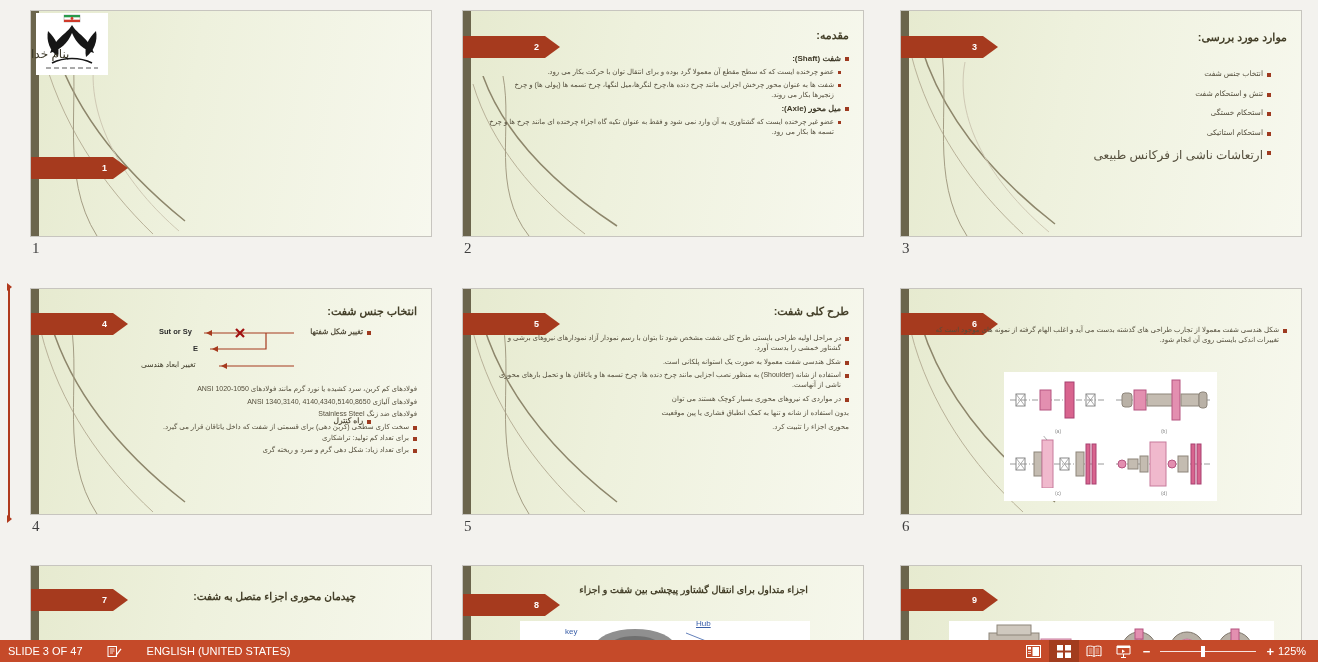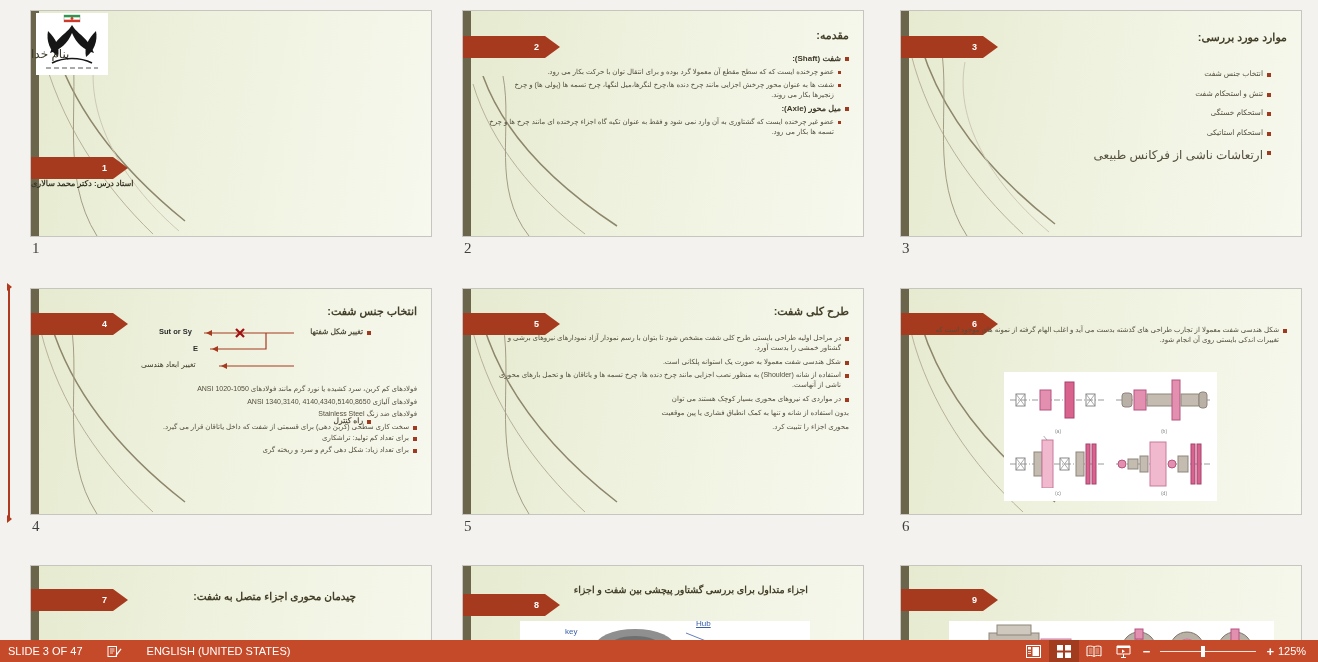--- a/index.html
+++ b/index.html
@@ -80,21 +80,20 @@
     <path d="M36 12 C30 22 20 24 14 40 C24 37 32 30 36 20 C40 30 48 37 58 40 C52 24 42 22 36 12 Z" fill="#161616"></path>
     <path d="M12 18 C20 26 24 34 22 44 C14 38 10 28 12 18 Z" fill="#161616"></path>
     <path d="M60 18 C52 26 48 34 50 44 C58 38 62 28 60 18 Z" fill="#161616"></path>
     <path d="M16 50 C28 44 44 44 56 50" stroke="#161616" stroke-width="1.6" fill="none"></path>
     <path d="M10 55 h52" stroke="#555" stroke-width="1" stroke-dasharray="5 3"></path>
   </svg>
   <div class="badge" style="top:146px;">
       <span>1</span>
     </div>
   <div class="center-txt" style="top:36px;font-size:12px;">بنام خدا</div>
-  <div class="center-txt" style="top:168px;font-size:8px;font-weight:700;">استاد درس: دکتر محمد سالاری</div>
 </div>
 <div class="pgnum" style="left:32px;top:240px;">1</div>
 
 <div class="slide" style="left:462px;top:10px;">
   <div class="stripe"></div>
   <svg class="curves" width="150" height="160" viewBox="0 0 150 160">
     <path d="M14 0 C 34 55, 80 105, 148 150" stroke="#8d866b" fill="none" stroke-width="1.5"></path>
     <path d="M4 8 C 22 68, 66 120, 116 158" stroke="#b9b299" fill="none" stroke-width="1"></path>
     <path d="M34 0 C 44 52, 22 112, 60 160" stroke="#a49d84" fill="none" stroke-width="1"></path>
   </svg>
@@ -330,21 +329,21 @@
       <span>7</span>
     </div>
   <div class="s-title" style="top:24px;right:75px;font-size:10.5px;">چیدمان محوری اجزاء متصل به شفت:</div>
 </div>
 
 <div class="slide" style="left:462px;top:565px;">
   <div class="stripe"></div>
   <div class="badge" style="top:28px;">
       <span>8</span>
     </div>
-  <div class="s-title" style="top:18px;right:55px;font-size:9.5px;">اجزاء متداول برای بررسی گشتاور پیچشی بین شفت و اجزاء</div>
+  <div class="s-title" style="top:18px;right:55px;font-size:9.5px;">اجزاء متداول برای انتقال گشتاور پیچشی بین شفت و اجزاء</div>
   <div class="s-title" style="top:36px;right:55px;font-size:9.5px;margin-top:35px;">نصب شده روی آن:</div>
   <div class="imgbox" style="left:57px;top:55px;width:290px;height:170px;">
     <span style="position:absolute;left:17px;top:6px;font-size:8px;color:#3a5fa8;padding-left:28px;">key</span>
     <span style="position:absolute;left:176px;top:-2px;font-size:8px;color:#3a5fa8;text-decoration:underline;">Hub</span>
     <ellipse-placeholder></ellipse-placeholder>
     <svg style="position:absolute;left:70px;top:4px;" width="120" height="20" viewBox="0 0 120 20">
       <ellipse cx="45" cy="22" rx="40" ry="18" fill="#8f8f8f"></ellipse>
       <ellipse cx="45" cy="22" rx="26" ry="11" fill="#6f6f6f"></ellipse>
       <path d="M96 8 l20 8" stroke="#3a5fa8" stroke-width="0.8"></path>
     </svg>

